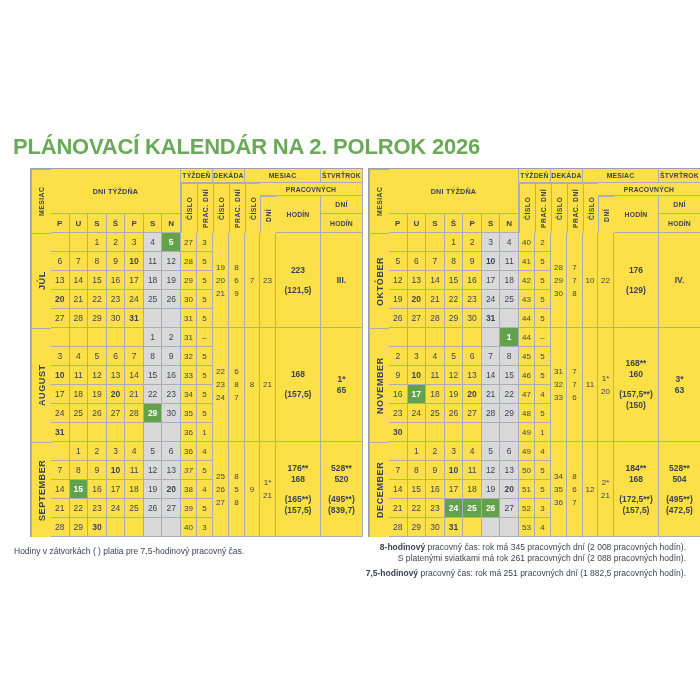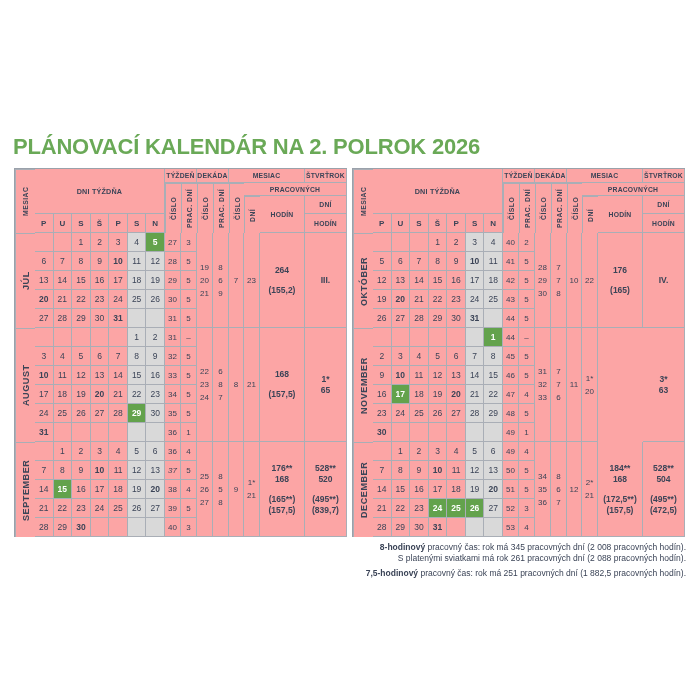--- a/index.html
+++ b/index.html
@@ -10,21 +10,22 @@
   }
   .page-title{
     position:absolute;left:13px;top:134px;
     font-size:22px;font-weight:700;color:#6aa957;letter-spacing:-0.2px;white-space:nowrap;
   }
   .cal-table{
     position:absolute;top:168px;width:332px;height:368px;display:grid;
     grid-template-columns:20px repeat(7,1fr) 16px 16px 16px 16px 15px 16px 45px 42px;
     grid-template-rows:14px 13px 18px 19px repeat(16,19px);
     border-left:1px solid #9aa1aa;border-top:1px solid #9aa1aa;
-    background:#fca5a5;
+    background:#fde047;
+    margin-left:16px;
   }
   #table-left{left:14px;}
   #table-right{left:352px;}
   .cell{
     border-right:1px solid #a9aeb6;border-bottom:1px solid #a9aeb6;
     display:flex;align-items:center;justify-content:center;
     overflow:hidden;text-align:center;
   }
   .hdr{font-size:6.8px;font-weight:700;letter-spacing:0.2px;}
   .hdr-big{font-size:7.2px;}
@@ -133,22 +134,22 @@
     <div class="cell stack" style="grid-area: 5 / 12 / span 5;">
       <div>8</div>
       <div>6</div>
       <div>9</div>
     </div>
     <div class="cell num" style="grid-area: 5 / 13 / span 5;">7</div>
     <div class="cell stack" style="grid-area: 5 / 14 / span 5;">
       <div>23</div>
     </div>
     <div class="cell sum" style="grid-area: 5 / 15 / span 5;">
-      <div>264</div>
-      <div class="gap">(155,2)</div>
+      <div>223</div>
+      <div class="gap">(121,5)</div>
     </div>
     <div class="cell sum" style="grid-area: 5 / 16 / span 5;">
       <div>III.</div>
     </div>
     <div class="cell monthname vert" style="grid-area: 10 / 1 / span 6;">AUGUST</div>
     <div class="cell day" style="grid-area: 10 / 2;"></div>
     <div class="cell day" style="grid-area: 10 / 3;"></div>
     <div class="cell day" style="grid-area: 10 / 4;"></div>
     <div class="cell day" style="grid-area: 10 / 5;"></div>
     <div class="cell day" style="grid-area: 10 / 6;"></div>
@@ -376,21 +377,21 @@
       <div>7</div>
       <div>7</div>
       <div>8</div>
     </div>
     <div class="cell num" style="grid-area: 5 / 13 / span 5;">10</div>
     <div class="cell stack" style="grid-area: 5 / 14 / span 5;">
       <div>22</div>
     </div>
     <div class="cell sum" style="grid-area: 5 / 15 / span 5;">
       <div>176</div>
-      <div class="gap">(165)</div>
+      <div class="gap">(129)</div>
     </div>
     <div class="cell sum" style="grid-area: 5 / 16 / span 5;">
       <div>IV.</div>
     </div>
     <div class="cell monthname vert" style="grid-area: 10 / 1 / span 6;">NOVEMBER</div>
     <div class="cell day" style="grid-area: 10 / 2;"></div>
     <div class="cell day" style="grid-area: 10 / 3;"></div>
     <div class="cell day" style="grid-area: 10 / 4;"></div>
     <div class="cell day" style="grid-area: 10 / 5;"></div>
     <div class="cell day" style="grid-area: 10 / 6;"></div>
@@ -451,20 +452,26 @@
     <div class="cell stack" style="grid-area: 10 / 12 / span 6;">
       <div>7</div>
       <div>7</div>
       <div>6</div>
     </div>
     <div class="cell num" style="grid-area: 10 / 13 / span 6;">11</div>
     <div class="cell stack" style="grid-area: 10 / 14 / span 6;">
       <div>1*</div>
       <div>20</div>
     </div>
+    <div class="cell sum" style="grid-area: 10 / 15 / span 6;">
+      <div>168**</div>
+      <div>160</div>
+      <div class="gap">(157,5**)</div>
+      <div>(150)</div>
+    </div>
     <div class="cell sum" style="grid-area: 10 / 16 / span 6;">
       <div>3*</div>
       <div>63</div>
     </div>
     <div class="cell monthname vert" style="grid-area: 16 / 1 / span 5;">DECEMBER</div>
     <div class="cell day" style="grid-area: 16 / 2;"></div>
     <div class="cell day" style="grid-area: 16 / 3;">1</div>
     <div class="cell day" style="grid-area: 16 / 4;">2</div>
     <div class="cell day" style="grid-area: 16 / 5;">3</div>
     <div class="cell day" style="grid-area: 16 / 6;">4</div>
@@ -531,19 +538,20 @@
     </div>
     <div class="cell sum" style="grid-area: 16 / 16 / span 5;">
       <div>528**</div>
       <div>504</div>
       <div class="gap">(495**)</div>
       <div>(472,5)</div>
     </div>
   </div>
 
 <div class="foot-left">
+  <div>Hodiny v zátvorkách ( ) platia pre 7,5-hodinový pracovný čas.</div>
 </div>
 
 <div class="foot-right">
   <div><b>8-hodinový</b><span> pracovný čas: rok má 345 pracovných dní (2 008 pracovných hodín).</span></div>
   <div><span>S platenými sviatkami má rok 261 pracovných dní (2 088 pracovných hodín).</span></div>
   <div class="fr-gap"><b>7,5-hodinový</b><span> pracovný čas: rok má 251 pracovných dní (1 882,5 pracovných hodín).</span></div>
 </div>
 
 </body></html>

